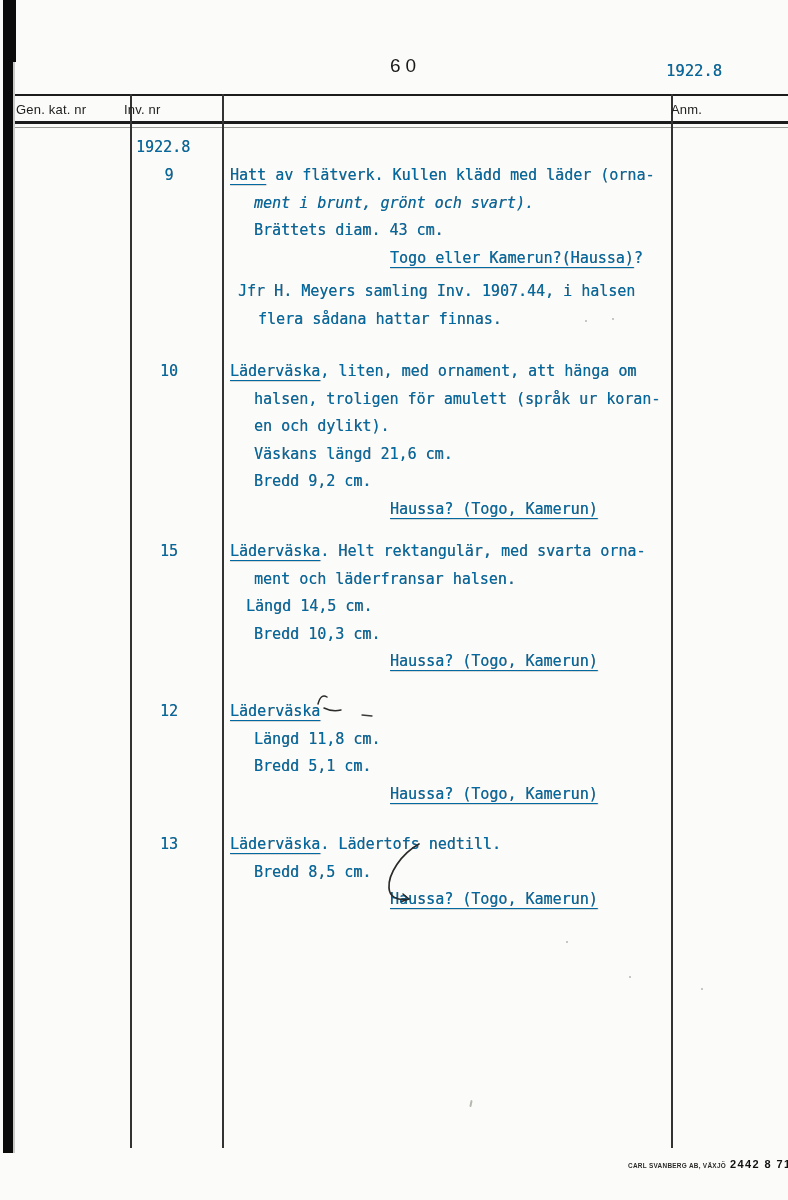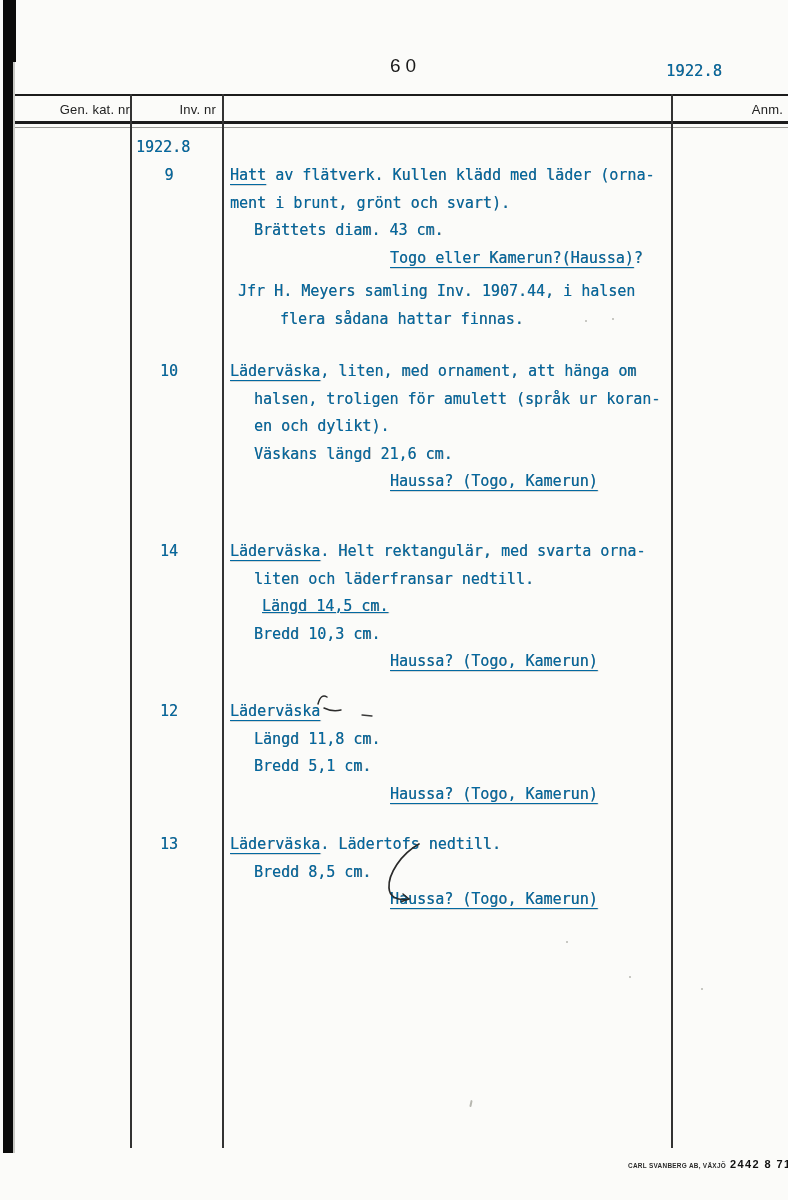--- a/index.html
+++ b/index.html
@@ -20,21 +20,21 @@
   .u{text-decoration:underline;text-underline-offset:3.5px;text-decoration-thickness:1.4px;}
   
   .hline{position:absolute;background:#1c1c1c;}
   .vline{position:absolute;background:#333;width:1.6px;}
   
   .bind-bar{position:absolute;background:#0b0b0b;}
   .bind-fringe{position:absolute;background:#c9c9c5;}
   
   .colhead{
     position:absolute;top:99px;height:22px;
-    font-size:13px;line-height:22px;text-align:right;
+    font-size:13px;line-height:22px;text-align:left;
     letter-spacing:.2px;
   }
   
   .entry{position:absolute;left:0;width:788px;}
   .inv{position:absolute;left:138px;width:62px;text-align:center;}
   .etext{position:absolute;left:230px;width:450px;}
   .group-head{position:absolute;left:136px;top:134px;}
   .page-num{
     position:absolute;left:390px;top:55px;
     font-size:19px;letter-spacing:5px;color:#1a1a1a;
@@ -70,43 +70,44 @@
 <div class="colhead print" style="left:124px;width:92px;">Inv. nr</div>
 <div class="colhead print" style="left:671px;width:112px;">Anm.</div>
 
 <div class="group-head tw">1922.8</div>
 
 <div class="entries">
     <div class="entry" style="top: 162px;">
       <div class="inv tw">9</div>
       <div class="etext">
         <div class="line tw" style="margin-left: 0px;"><span class="u">Hatt</span><span> av flätverk. Kullen klädd med läder (orna-</span></div>
-        <div class="line tw" style=""><span>ment i brunt, grönt och svart).</span></div>
+        <div class="line tw" style="margin-left: 24px; font-style: italic;"><span>ment i brunt, grönt och svart).</span></div>
         <div class="line tw" style="margin-left: 24px;"><span>Brättets diam. 43 cm.</span></div>
         <div class="line tw" style="margin-left: 160px;"><span class="u">Togo eller Kamerun?(Haussa)</span><span>?</span></div>
         <div class="line tw" style="margin-left: 8px; margin-top: 6px;"><span>Jfr H. Meyers samling Inv. 1907.44, i halsen</span></div>
-        <div class="line tw" style="margin-left: 50px;"><span>flera sådana hattar finnas.</span></div>
+        <div class="line tw" style="margin-left: 28px;"><span>flera sådana hattar finnas.</span></div>
       </div>
     </div>
     <div class="entry" style="top: 358px;">
       <div class="inv tw">10</div>
       <div class="etext">
         <div class="line tw" style="margin-left: 0px;"><span class="u">Läderväska</span><span>, liten, med ornament, att hänga om</span></div>
         <div class="line tw" style="margin-left: 24px;"><span>halsen, troligen för amulett (språk ur koran-</span></div>
         <div class="line tw" style="margin-left: 24px;"><span>en och dylikt).</span></div>
         <div class="line tw" style="margin-left: 24px;"><span>Väskans längd 21,6 cm.</span></div>
+        <div class="line tw" style="margin-left: 24px;"><span>Bredd 9,2 cm.</span></div>
         <div class="line tw" style="margin-left: 160px;"><span class="u">Haussa? (Togo, Kamerun)</span></div>
       </div>
     </div>
     <div class="entry" style="top: 538px;">
-      <div class="inv tw">14</div>
+      <div class="inv tw">15</div>
       <div class="etext">
         <div class="line tw" style="margin-left: 0px;"><span class="u">Läderväska</span><span>. Helt rektangulär, med svarta orna-</span></div>
-        <div class="line tw" style="margin-left: 24px;"><span>liten och läderfransar nedtill.</span></div>
-        <div class="line tw" style="margin-left: 32px; text-decoration: underline;"><span>Längd 14,5 cm.</span></div>
+        <div class="line tw" style="margin-left: 24px;"><span>ment och läderfransar halsen.</span></div>
+        <div class="line tw" style="margin-left: 16px;"><span>Längd 14,5 cm.</span></div>
         <div class="line tw" style="margin-left: 24px;"><span>Bredd 10,3 cm.</span></div>
         <div class="line tw" style="margin-left: 160px;"><span class="u">Haussa? (Togo, Kamerun)</span></div>
       </div>
     </div>
     <div class="entry" style="top: 698px;">
       <div class="inv tw">12</div>
       <div class="etext">
         <div class="line tw" style="margin-left: 0px;"><span class="u">Läderväska</span></div>
         <div class="line tw" style="margin-left: 24px;"><span>Längd 11,8 cm.</span></div>
         <div class="line tw" style="margin-left: 24px;"><span>Bredd 5,1 cm.</span></div>

